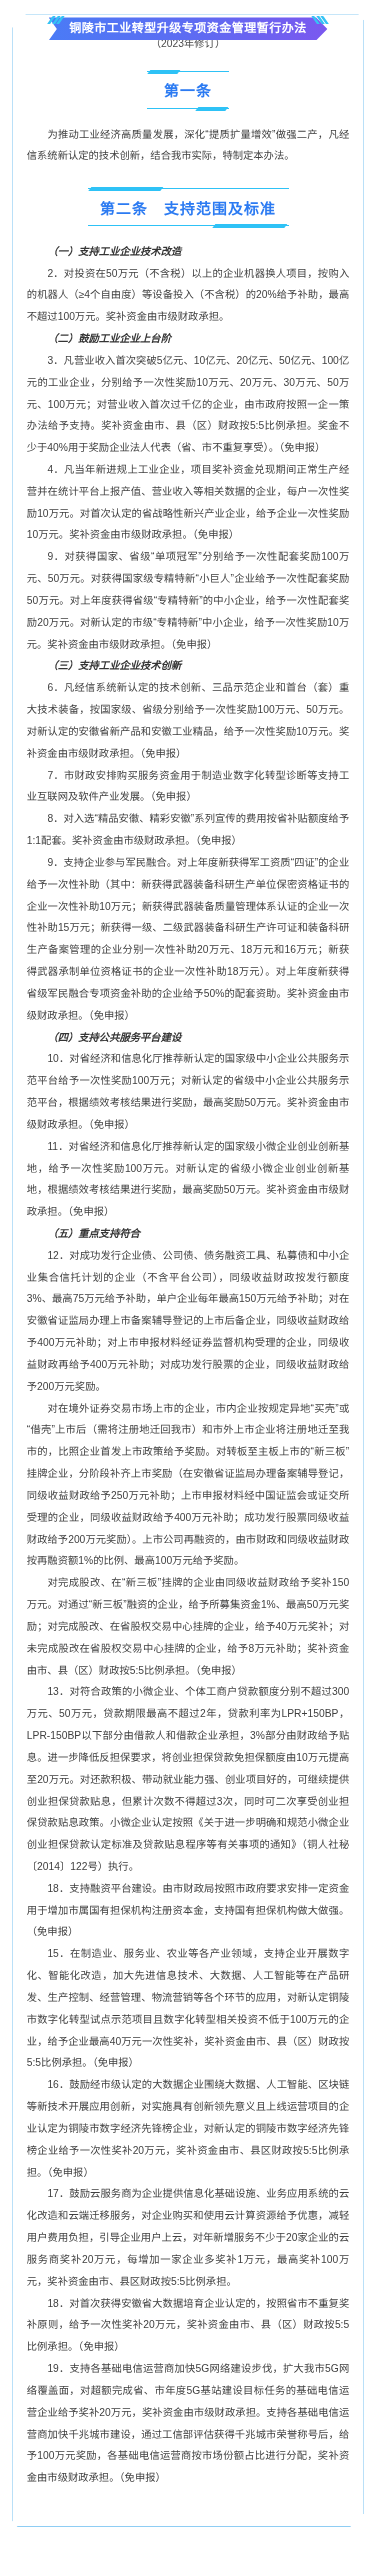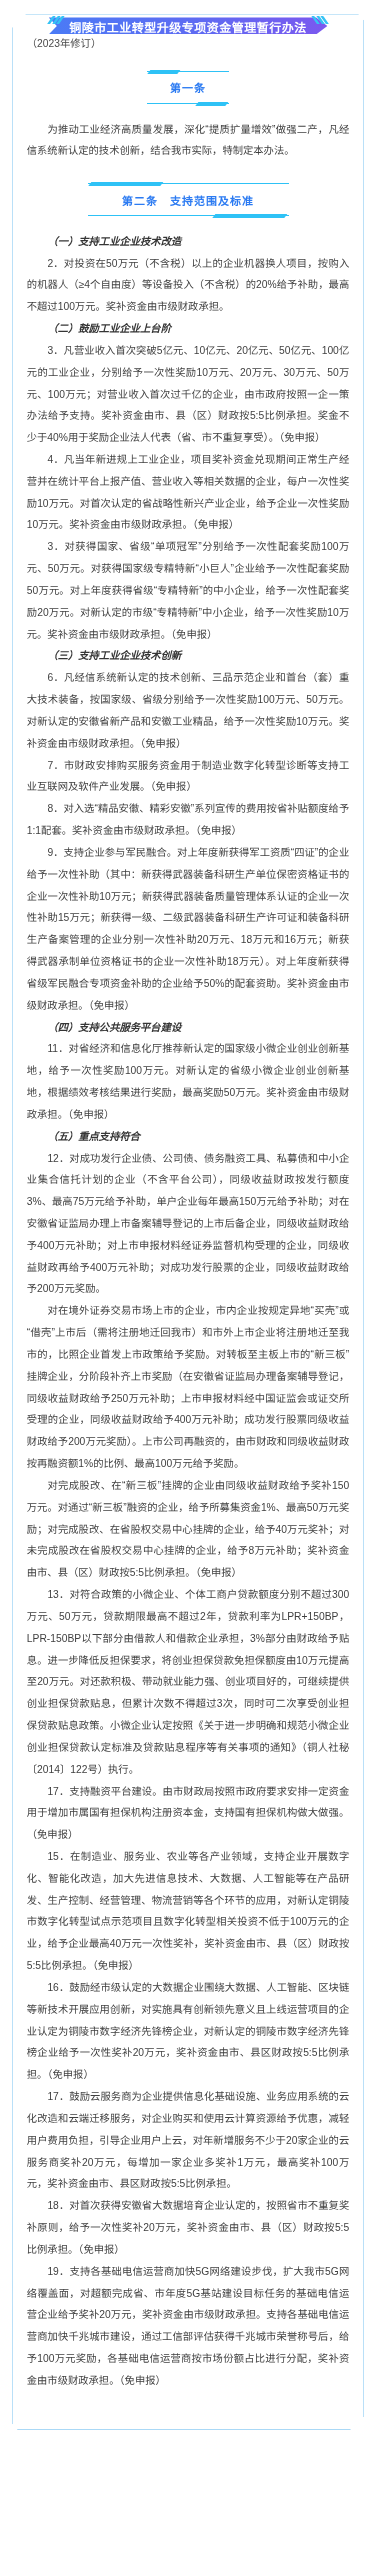--- a/index.html
+++ b/index.html
@@ -15,21 +15,21 @@
     background: #ffffff;
     padding-bottom: 62px;
   }
   
   .banner {
     position: absolute;
     top: 3.1px;
     left: 50%;
     transform: translateX(-50%);
     z-index: 2;
-    height: 17px;
+    height: 23px;
     line-height: 23px;
     padding: 0 20.6px;
     white-space: nowrap;
     font-size: 12px;
     font-weight: bold;
     letter-spacing: 0.5px;
     color: #ffffff;
     background: linear-gradient(90deg, #4a7bf6 0%, #5f6af2 55%, #7b58ef 100%);
     clip-path: polygon(0 0, calc(100% - 11.3px) 0, 100% 50%, calc(100% - 11.3px) 100%, 0 100%, 8.2px 50%);
   }
@@ -55,21 +55,21 @@
   
   .doc-box {
     margin: 14.4px 12.4px 0 12.4px;
     border: 1px solid #8ecdf4;
     background: #ffffff;
     clip-path: polygon(13.4px 0, calc(100% - 5.2px) 0, 100% 6.2px, 100% calc(100% - 13.4px),
                        calc(100% - 13.4px) 100%, 5.2px 100%, 0 calc(100% - 6.2px), 0 13.4px);
     padding: 12.4px 13.4px 37px 13.4px;
   }
   .subtitle {
-    text-align: left;
+    text-align: center;
     font-size: 10.3px;
     color: #4a4a4a;
     margin: 7.2px 0 15.5px 0;
   }
 
   
   .sec-head {
     text-align: center;
     margin: 19.6px auto 13.4px auto;
   }
@@ -88,21 +88,21 @@
     position: absolute;
     top: 0;
     height: 3.6px;
     width: 36%;
     background: #2ec2f6;
     transform: skewX(-38deg);
   }
   .sec-line.top .thick  { left: 2.1px; }
   .sec-line.bottom .thick { right: 2.1px; }
   .sec-title {
-    font-size: 11px;
+    font-size: 15px;
     font-weight: bold;
     color: #2c7bf2;
     margin: 6.2px 0;
     letter-spacing: 1px;
   }
 
   
   .doc-body p {
     margin: 0;
     font-size: 10.3px;
@@ -161,34 +161,35 @@
           <div class="sec-line bottom" style="width: 201px;">
             <span class="thick"></span>
             <span class="thin"></span>
           </div>
         </div>
         <p class="sub-head">（一）支持工业企业技术改造</p>
         <p class="para">2．对投资在50万元（不含税）以上的企业机器换人项目，按购入的机器人（≥4个自由度）等设备投入（不含税）的20%给予补助，最高不超过100万元。奖补资金由市级财政承担。</p>
         <p class="sub-head">（二）鼓励工业企业上台阶</p>
         <p class="para">3．凡营业收入首次突破5亿元、10亿元、20亿元、50亿元、100亿元的工业企业，分别给予一次性奖励10万元、20万元、30万元、50万元、100万元；对营业收入首次过千亿的企业，由市政府按照一企一策办法给予支持。奖补资金由市、县（区）财政按5:5比例承担。奖金不少于40%用于奖励企业法人代表（省、市不重复享受）。（免申报）</p>
         <p class="para">4．凡当年新进规上工业企业，项目奖补资金兑现期间正常生产经营并在统计平台上报产值、营业收入等相关数据的企业，每户一次性奖励10万元。对首次认定的省战略性新兴产业企业，给予企业一次性奖励10万元。奖补资金由市级财政承担。（免申报）</p>
-        <p class="para">3．对获得国家、省级“单项冠军”分别给予一次性配套奖励100万元、50万元。对获得国家级专精特新“小巨人”企业给予一次性配套奖励50万元。对上年度获得省级“专精特新”的中小企业，给予一次性配套奖励20万元。对新认定的市级“专精特新”中小企业，给予一次性奖励10万元。奖补资金由市级财政承担。（免申报）</p>
+        <p class="para">9．对获得国家、省级“单项冠军”分别给予一次性配套奖励100万元、50万元。对获得国家级专精特新“小巨人”企业给予一次性配套奖励50万元。对上年度获得省级“专精特新”的中小企业，给予一次性配套奖励20万元。对新认定的市级“专精特新”中小企业，给予一次性奖励10万元。奖补资金由市级财政承担。（免申报）</p>
         <p class="sub-head">（三）支持工业企业技术创新</p>
         <p class="para">6．凡经信系统新认定的技术创新、三品示范企业和首台（套）重大技术装备，按国家级、省级分别给予一次性奖励100万元、50万元。对新认定的安徽省新产品和安徽工业精品，给予一次性奖励10万元。奖补资金由市级财政承担。（免申报）</p>
         <p class="para">7．市财政安排购买服务资金用于制造业数字化转型诊断等支持工业互联网及软件产业发展。（免申报）</p>
         <p class="para">8．对入选“精品安徽、精彩安徽”系列宣传的费用按省补贴额度给予1:1配套。奖补资金由市级财政承担。（免申报）</p>
         <p class="para">9．支持企业参与军民融合。对上年度新获得军工资质“四证”的企业给予一次性补助（其中：新获得武器装备科研生产单位保密资格证书的企业一次性补助10万元；新获得武器装备质量管理体系认证的企业一次性补助15万元；新获得一级、二级武器装备科研生产许可证和装备科研生产备案管理的企业分别一次性补助20万元、18万元和16万元；新获得武器承制单位资格证书的企业一次性补助18万元）。对上年度新获得省级军民融合专项资金补助的企业给予50%的配套资助。奖补资金由市级财政承担。（免申报）</p>
         <p class="sub-head">（四）支持公共服务平台建设</p>
+        <p class="para">10．对省经济和信息化厅推荐新认定的国家级中小企业公共服务示范平台给予一次性奖励100万元；对新认定的省级中小企业公共服务示范平台，根据绩效考核结果进行奖励，最高奖励50万元。奖补资金由市级财政承担。（免申报）</p>
         <p class="para">11．对省经济和信息化厅推荐新认定的国家级小微企业创业创新基地，给予一次性奖励100万元。对新认定的省级小微企业创业创新基地，根据绩效考核结果进行奖励，最高奖励50万元。奖补资金由市级财政承担。（免申报）</p>
         <p class="sub-head">（五）重点支持符合</p>
         <p class="para">12．对成功发行企业债、公司债、债务融资工具、私募债和中小企业集合信托计划的企业（不含平台公司），同级收益财政按发行额度3%、最高75万元给予补助，单户企业每年最高150万元给予补助；对在安徽省证监局办理上市备案辅导登记的上市后备企业，同级收益财政给予400万元补助；对上市申报材料经证券监督机构受理的企业，同级收益财政再给予400万元补助；对成功发行股票的企业，同级收益财政给予200万元奖励。</p>
         <p class="para">对在境外证券交易市场上市的企业，市内企业按规定异地“买壳”或“借壳”上市后（需将注册地迁回我市）和市外上市企业将注册地迁至我市的，比照企业首发上市政策给予奖励。对转板至主板上市的“新三板”挂牌企业，分阶段补齐上市奖励（在安徽省证监局办理备案辅导登记，同级收益财政给予250万元补助；上市申报材料经中国证监会或证交所受理的企业，同级收益财政给予400万元补助；成功发行股票同级收益财政给予200万元奖励）。上市公司再融资的，由市财政和同级收益财政按再融资额1%的比例、最高100万元给予奖励。</p>
         <p class="para">对完成股改、在“新三板”挂牌的企业由同级收益财政给予奖补150万元。对通过“新三板”融资的企业，给予所募集资金1%、最高50万元奖励；对完成股改、在省股权交易中心挂牌的企业，给予40万元奖补；对未完成股改在省股权交易中心挂牌的企业，给予8万元补助；奖补资金由市、县（区）财政按5:5比例承担。（免申报）</p>
         <p class="para">13．对符合政策的小微企业、个体工商户贷款额度分别不超过300万元、50万元，贷款期限最高不超过2年，贷款利率为LPR+150BP，LPR-150BP以下部分由借款人和借款企业承担，3%部分由财政给予贴息。进一步降低反担保要求，将创业担保贷款免担保额度由10万元提高至20万元。对还款积极、带动就业能力强、创业项目好的，可继续提供创业担保贷款贴息，但累计次数不得超过3次，同时可二次享受创业担保贷款贴息政策。小微企业认定按照《关于进一步明确和规范小微企业创业担保贷款认定标准及贷款贴息程序等有关事项的通知》（铜人社秘〔2014〕122号）执行。</p>
-        <p class="para">17．支持融资平台建设。由市财政局按照市政府要求安排一定资金用于增加市属国有担保机构注册资本金，支持国有担保机构做大做强。（免申报）</p>
+        <p class="para">18．支持融资平台建设。由市财政局按照市政府要求安排一定资金用于增加市属国有担保机构注册资本金，支持国有担保机构做大做强。（免申报）</p>
         <p class="para">15．在制造业、服务业、农业等各产业领域，支持企业开展数字化、智能化改造，加大先进信息技术、大数据、人工智能等在产品研发、生产控制、经营管理、物流营销等各个环节的应用，对新认定铜陵市数字化转型试点示范项目且数字化转型相关投资不低于100万元的企业，给予企业最高40万元一次性奖补，奖补资金由市、县（区）财政按5:5比例承担。（免申报）</p>
         <p class="para">16．鼓励经市级认定的大数据企业围绕大数据、人工智能、区块链等新技术开展应用创新，对实施具有创新领先意义且上线运营项目的企业认定为铜陵市数字经济先锋榜企业，对新认定的铜陵市数字经济先锋榜企业给予一次性奖补20万元，奖补资金由市、县区财政按5:5比例承担。（免申报）</p>
         <p class="para">17．鼓励云服务商为企业提供信息化基础设施、业务应用系统的云化改造和云端迁移服务，对企业购买和使用云计算资源给予优惠，减轻用户费用负担，引导企业用户上云，对年新增服务不少于20家企业的云服务商奖补20万元，每增加一家企业多奖补1万元，最高奖补100万元，奖补资金由市、县区财政按5:5比例承担。</p>
         <p class="para">18．对首次获得安徽省大数据培育企业认定的，按照省市不重复奖补原则，给予一次性奖补20万元，奖补资金由市、县（区）财政按5:5比例承担。（免申报）</p>
         <p class="para">19．支持各基础电信运营商加快5G网络建设步伐，扩大我市5G网络覆盖面，对超额完成省、市年度5G基站建设目标任务的基础电信运营企业给予奖补20万元，奖补资金由市级财政承担。支持各基础电信运营商加快千兆城市建设，通过工信部评估获得千兆城市荣誉称号后，给予100万元奖励，各基础电信运营商按市场份额占比进行分配，奖补资金由市级财政承担。（免申报）</p>
       </div>
   </div>
 
 </div>
 

